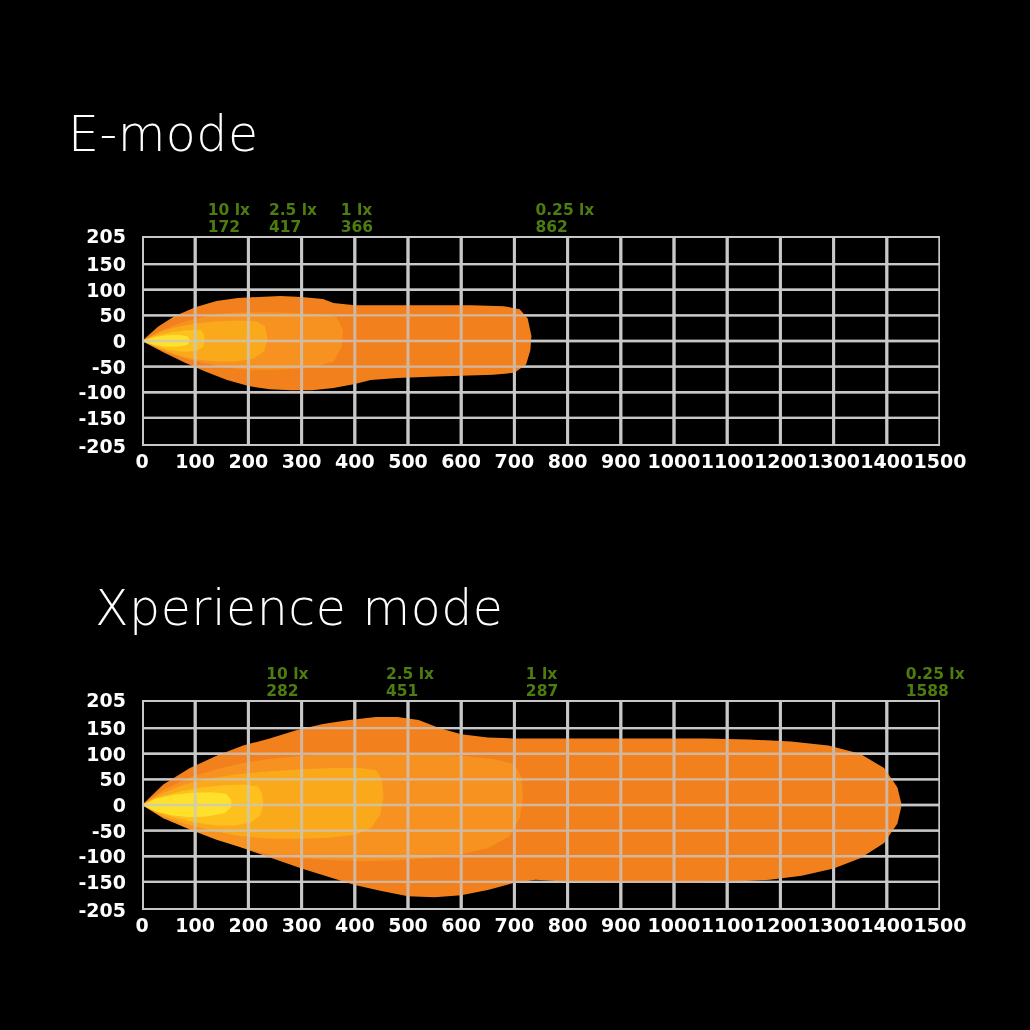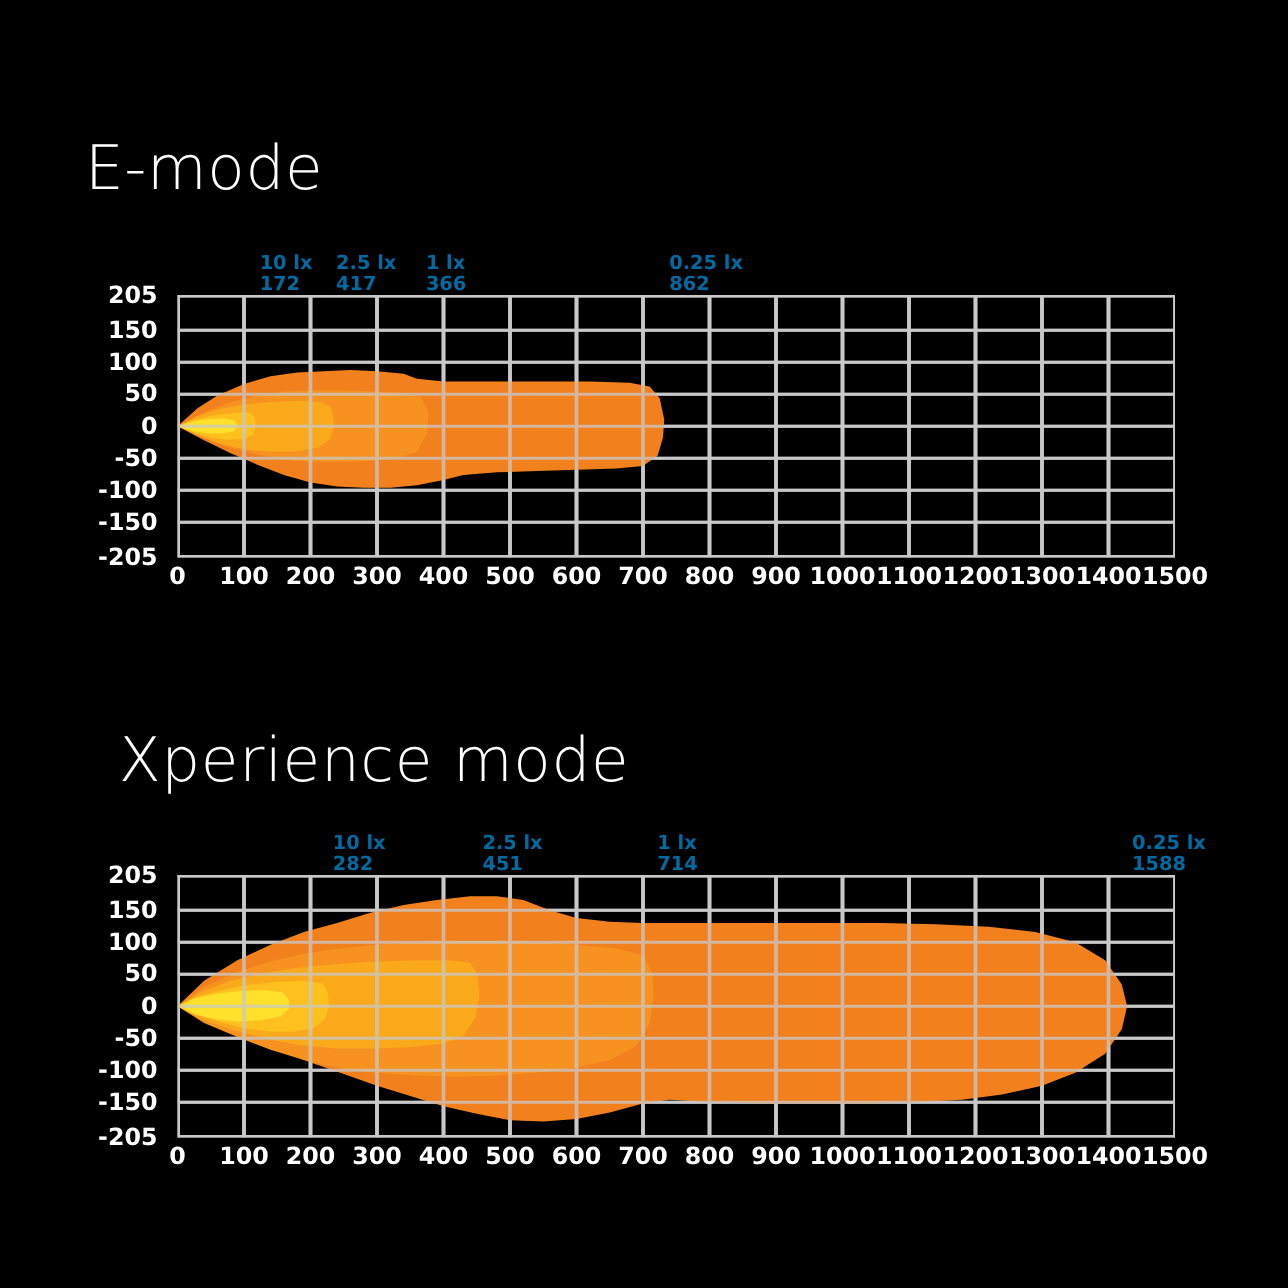--- a/index.html
+++ b/index.html
@@ -21,21 +21,21 @@
   #chart-emode .plot{top:126px;}
   #chart-xmode .plot{top:116px;}
 
   .plot svg{display:block;width:100%;height:100%;}
 
   
   .markers{position:absolute;left:142px;width:798px;height:44px;}
   #chart-emode .markers{top:82px;}
   #chart-xmode .markers{top:72px;}
   .marker{position:absolute;bottom:0;font-size:15.5px;font-weight:bold;
-          line-height:17px;white-space:nowrap;color:#0369a1;}
+          line-height:17px;white-space:nowrap;color:#4d7c0f;}
   .marker .lux{display:block;}
   .marker .dist{display:block;}
 
   
   .yaxis{position:absolute;left:0;width:134px;}
   #chart-emode .yaxis{top:126px;height:210px;}
   #chart-xmode .yaxis{top:116px;height:210px;}
   .ylab{position:absolute;right:8px;transform:translateY(-50%);
         font-size:19px;font-weight:bold;color:#fff;text-align:right;white-space:nowrap;}
 
@@ -176,21 +176,21 @@
         <div class="marker" style="left: 124.232px;">
           <span class="lux">10 lx</span>
           <span class="dist">282</span>
         </div>
         <div class="marker" style="left: 243.932px;">
           <span class="lux">2.5 lx</span>
           <span class="dist">451</span>
         </div>
         <div class="marker" style="left: 383.848px;">
           <span class="lux">1 lx</span>
-          <span class="dist">714</span>
+          <span class="dist">287</span>
         </div>
         <div class="marker" style="left: 763.696px;">
           <span class="lux">0.25 lx</span>
           <span class="dist">1588</span>
         </div>
       </div>
 
     <div class="yaxis" id="yaxis-1">
         <div class="ylab" style="top: 0px;">205</div>
         <div class="ylab" style="top: 28.1707px;">150</div>

